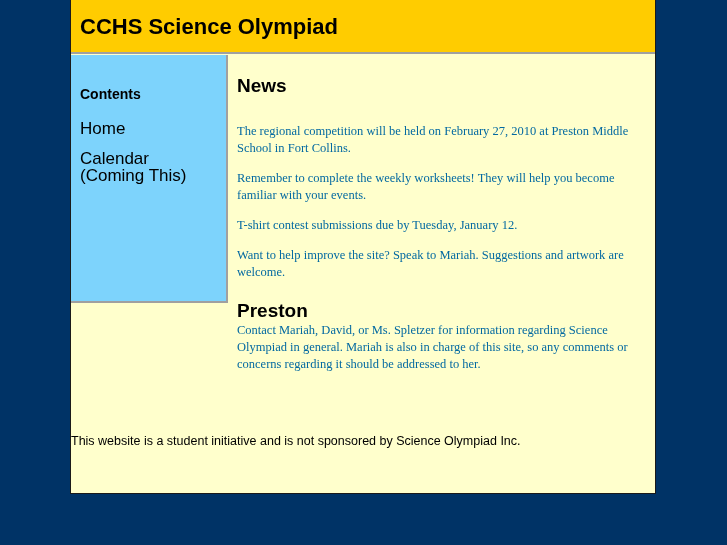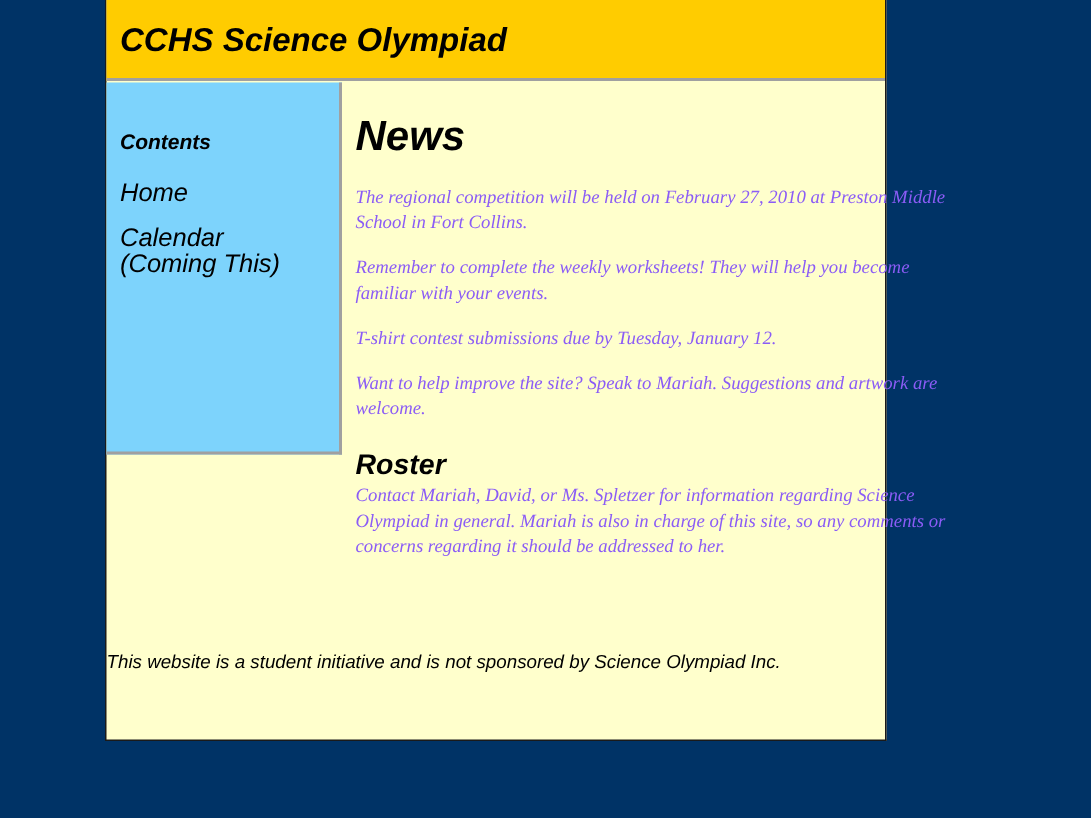--- a/index.html
+++ b/index.html
@@ -6,26 +6,25 @@
     body {
       width: 727px; height: 545px;
       background: #003366;
       position: relative;
       overflow: hidden;
       font-family: "Liberation Sans", sans-serif;
     }
     .container {
       position: absolute;
       left: 70px; top: 0;
-      width: 521px; height: 494px;
+      width: 586px; height: 494px;
       background: #ffffcc;
       border: 1px solid #1a1a1a;
       border-top: none;
       box-sizing: border-box;
-      font-style: italic;
     }
     .header {
       height: 54px;
       background: #ffcc00;
       border-bottom: 2px solid #a0a0a0;
       box-sizing: border-box;
       padding-left: 9px;
     }
     .header h1 {
       margin: 0;
@@ -54,27 +53,27 @@
       font-size: 17px; line-height: 17px; color: #000;
     }
     .sidebar a.item { color: #3333cc; text-decoration: underline; }
     .main {
       position: absolute;
       left: 166px; top: 55px;
       width: 406px;
     }
     .main h2 {
       margin: 0; position: absolute; left: 0;
-      font-size: 28px; font-weight: bold; color: #000;
+      font-size: 19px; font-weight: bold; color: #000;
     }
     .main h2.contact { font-size: 19px; }
     .main p {
       margin: 0; position: absolute; left: 0; width: 404px;
       font-family: "Liberation Serif", serif;
-      font-size: 12.5px; line-height: 17px; color: #8b5cf6;
+      font-size: 12.5px; line-height: 17px; color: #0369a1;
     }
     .footer {
       position: absolute; left: 0; top: 434px;
       font-size: 12.5px; color: #000; text-align: center;
     }
   </style>
 </head>
 <body>
 
 <div class="container">
@@ -87,18 +86,18 @@
     <span class="item" style="top:65px">Home</span>
     <span class="item" style="top:95px">Calendar (Coming This)</span>
   </div>
 
   <div class="main">
     <h2 style="top:20px">News</h2>
     <p style="top:68px">The regional competition will be held on February 27, 2010 at Preston Middle School in Fort Collins.</p>
     <p style="top:115px">Remember to complete the weekly worksheets! They will help you become familiar with your events.</p>
     <p style="top:162px">T-shirt contest submissions due by Tuesday, January 12.</p>
     <p style="top:192px">Want to help improve the site? Speak to Mariah. Suggestions and artwork are welcome.</p>
-    <h2 class="contact" style="top:245px">Roster</h2>
+    <h2 class="contact" style="top:245px">Preston</h2>
     <p style="top:267px">Contact Mariah, David, or Ms. Spletzer for information regarding Science Olympiad in general. Mariah is also in charge of this site, so any comments or concerns regarding it should be addressed to her.</p>
   </div>
 
   <div class="footer">This website is a student initiative and is not sponsored by Science Olympiad Inc.</div>
 </div>
 
 </body></html>

